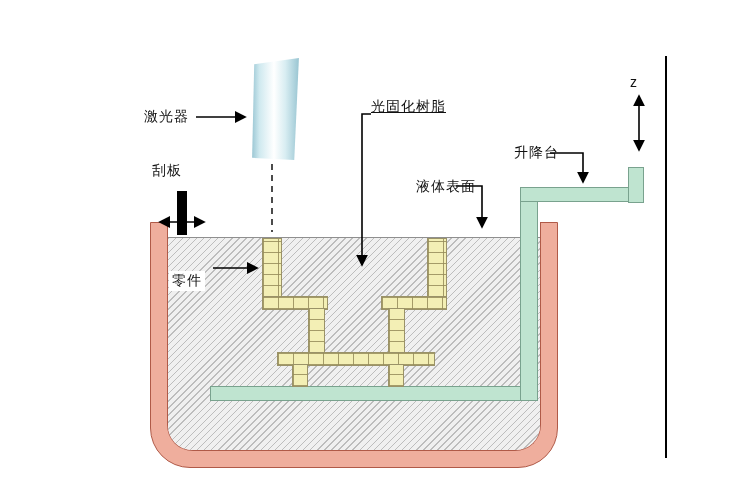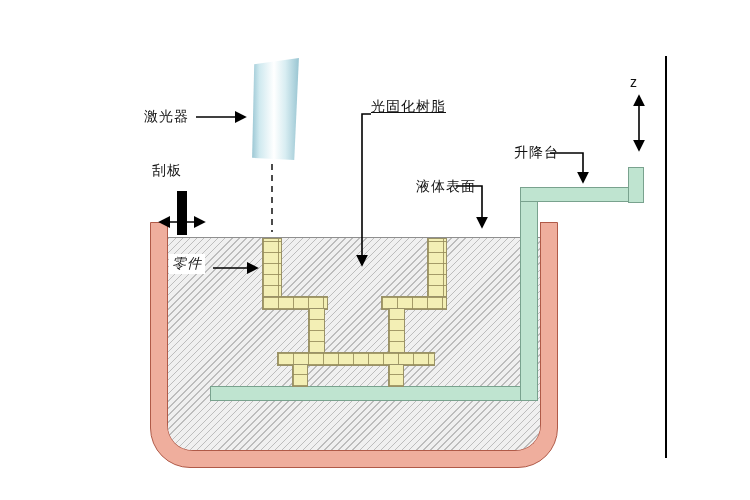--- a/index.html
+++ b/index.html
@@ -63,21 +63,21 @@
 
   <div class="abs" id="laser"></div>
   <div class="abs" id="scraper"></div>
 
   <span class="label" style="left:144px;top:108px;">激光器</span>
   <span class="label" style="left:152px;top:162px;">刮板</span>
   <span class="label" style="left:371px;top:98px;text-decoration:underline;">光固化树脂</span>
   <span class="label" style="left:416px;top:178px;">液体表面</span>
   <span class="label" style="left:496px;top:144px;margin-left:18px;">升降台</span>
   <span class="label" style="left:630px;top:74px;">z</span>
-  <span class="label" id="label-part" style="left:169px;top:254px;font-style:italic;">零件</span>
+  <span class="label" id="label-part" style="left:169px;top:271px;">零件</span>
 
   <svg id="overlay" width="750" height="500" viewBox="0 0 750 500">
     <defs>
       <marker id="arr" viewBox="0 0 10 10" refX="8.5" refY="5" markerWidth="7.5" markerHeight="7.5" orient="auto-start-reverse">
         <path d="M0,0 L10,5 L0,10 z" fill="#000"></path>
       </marker>
     </defs>
 
     <line x1="666" y1="56" x2="666" y2="458" stroke="#000" stroke-width="2"></line>
 

